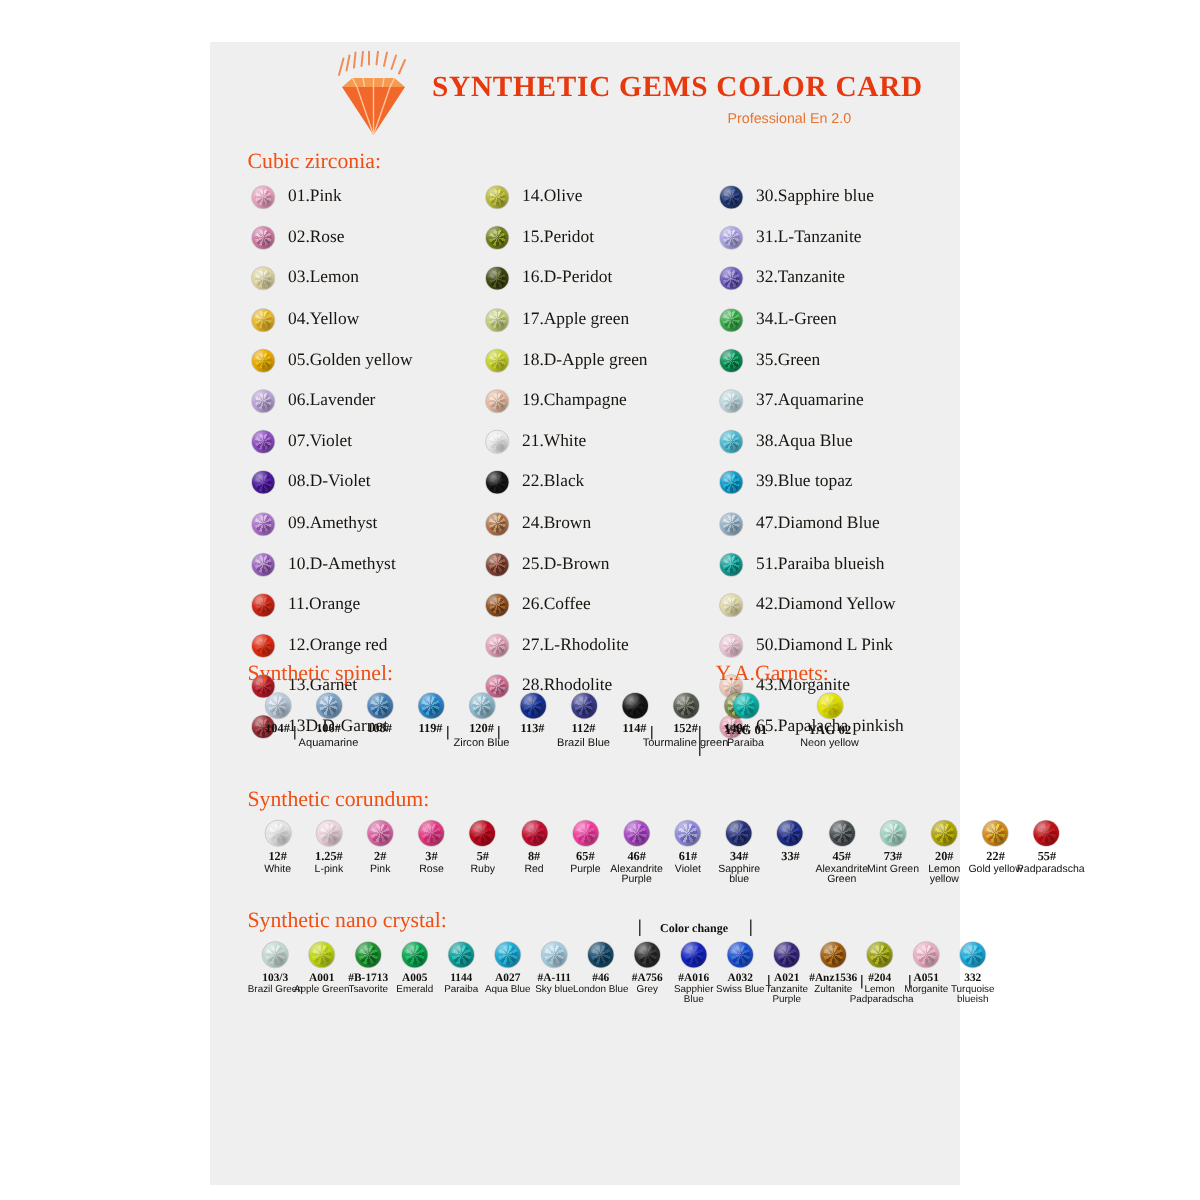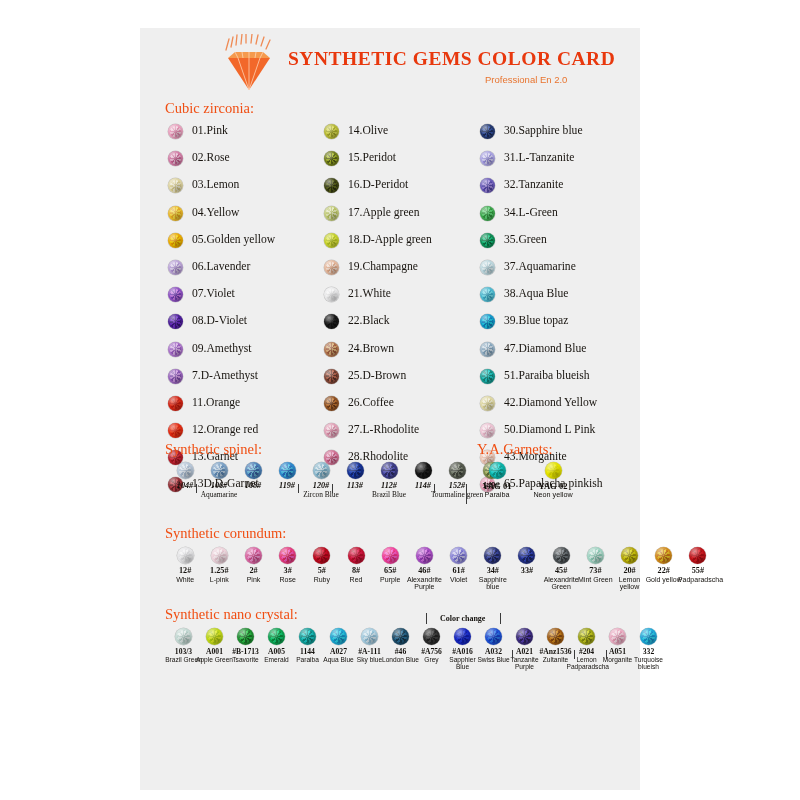--- a/index.html
+++ b/index.html
@@ -115,22 +115,22 @@
   }
   .nm{
     font-family:"Liberation Sans", sans-serif;
     color:#14110d;
     line-height:1.08;
   }
   
   #spinel-head{position:absolute;left:25px;top:413px;}
   #spinel{left:28px;top:434px;}
   #spinel .gem{width:17px;height:17px;}
-  #spinel .code{font-size:8.2px;font-style:italic;}
-  #spinel .nm{font-size:7.4px;font-family:Liberation Serif, serif;}
+  #spinel .code{font-size:8.2px;}
+  #spinel .nm{font-size:7.4px;}
   #spinel .item{width:34px;}
   
   #yag-head{position:absolute;left:337px;top:413px;}
   #yag{left:329px;top:434px;}
   #yag .gem{width:17px;height:17px;}
   #yag .code{font-size:8.6px;}
   #yag .nm{font-size:7.2px;}
   #yag .item{width:56px;}
   
   #corundum-head{position:absolute;left:25px;top:497px;text-align:center;}
@@ -229,21 +229,21 @@
         <div class="cz-row">
           <span class="gem cz" style="background: rgb(74, 29, 150);"></span>
           <span class="lbl">08.D-Violet</span>
         </div>
         <div class="cz-row">
           <span class="gem cz" style="background: rgb(169, 114, 201);"></span>
           <span class="lbl">09.Amethyst</span>
         </div>
         <div class="cz-row">
           <span class="gem cz" style="background: rgb(151, 100, 187);"></span>
-          <span class="lbl">7.D-Amethyst</span>
+          <span class="lbl">10.D-Amethyst</span>
         </div>
         <div class="cz-row">
           <span class="gem cz" style="background: rgb(207, 36, 20);"></span>
           <span class="lbl">11.Orange</span>
         </div>
         <div class="cz-row">
           <span class="gem cz" style="background: rgb(224, 42, 18);"></span>
           <span class="lbl">12.Orange red</span>
         </div>
         <div class="cz-row">

